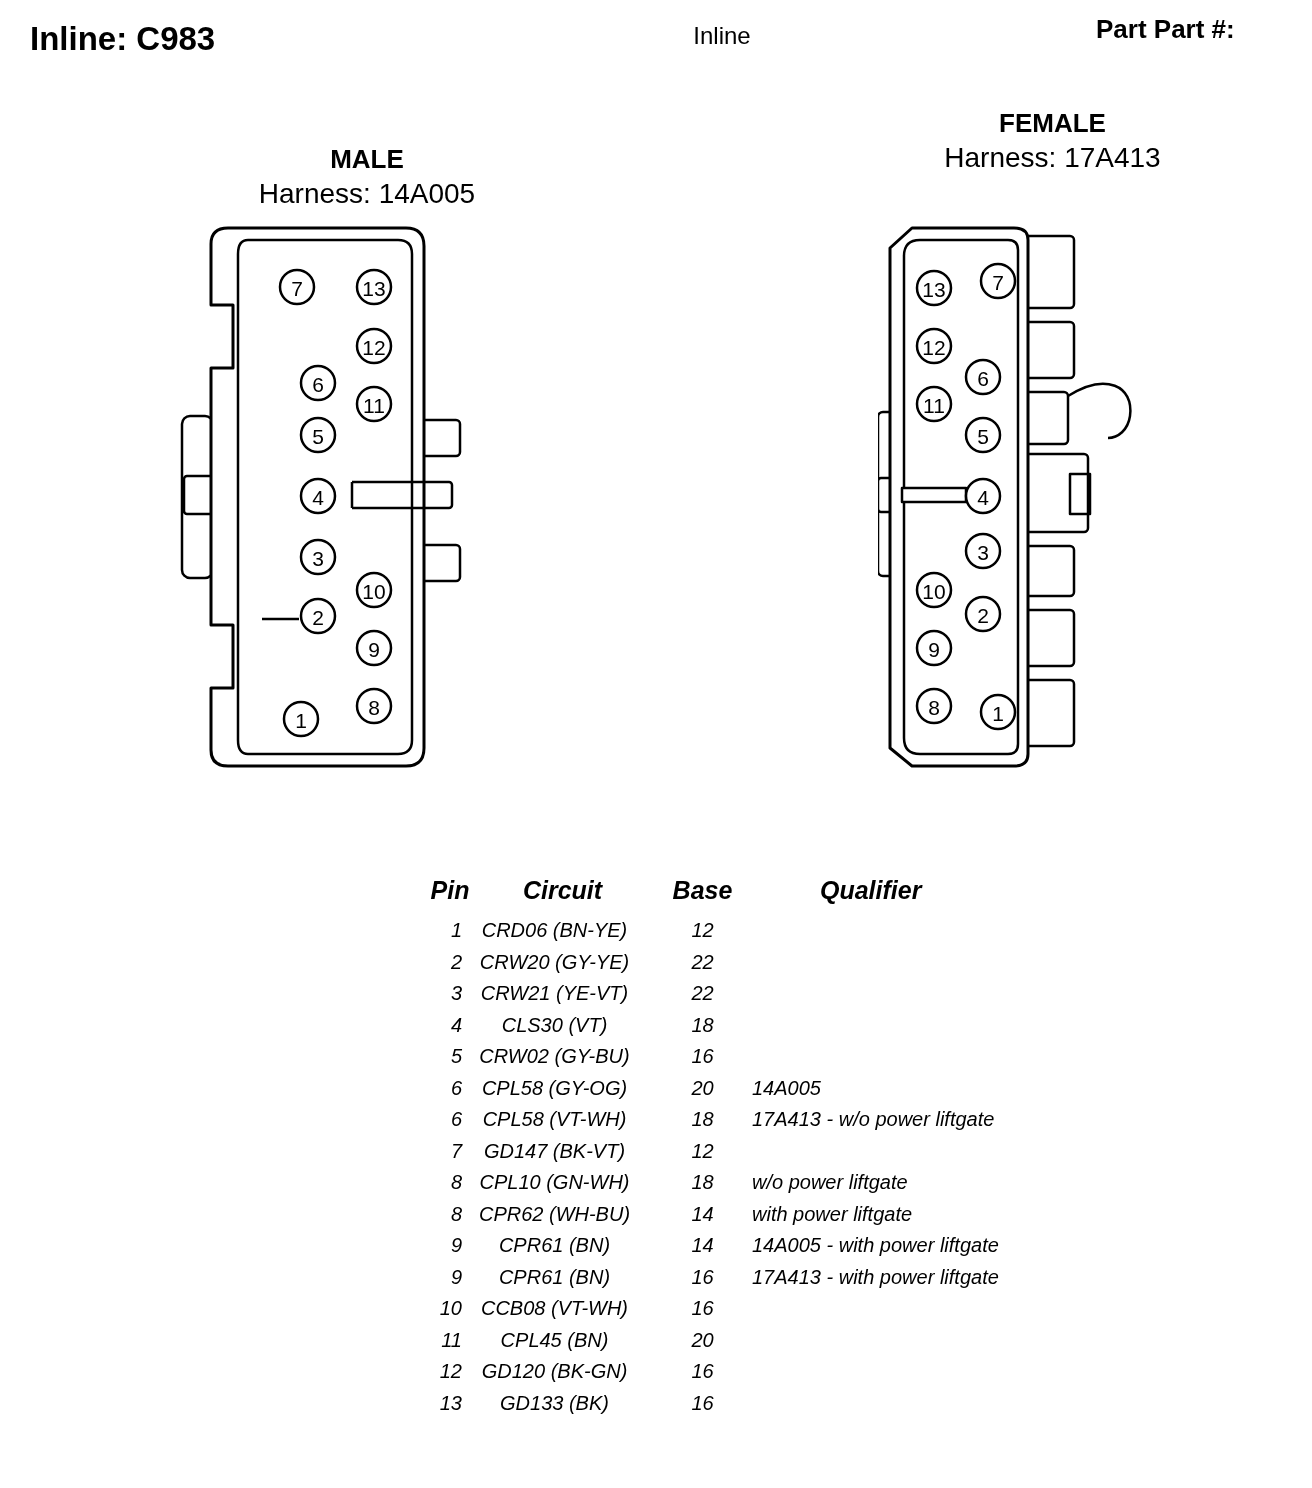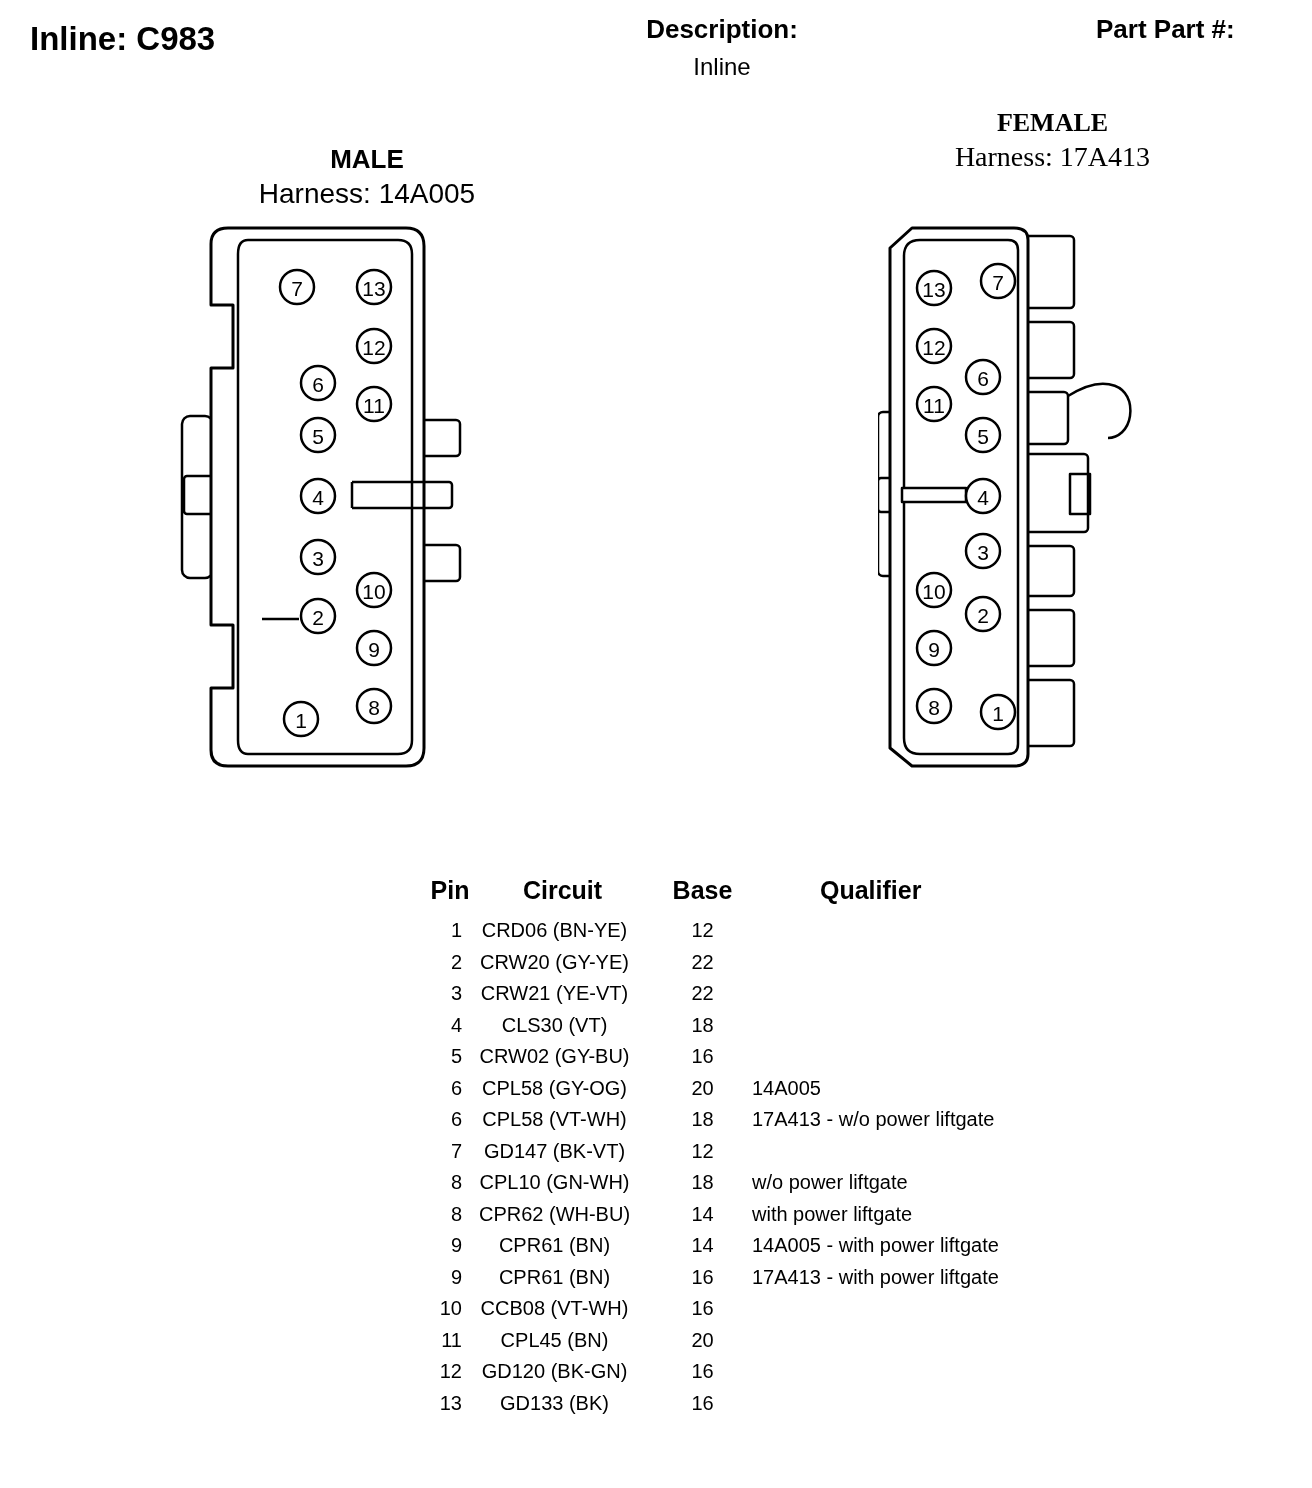--- a/index.html
+++ b/index.html
@@ -10,55 +10,54 @@
   .title { position: absolute; left: 30px; top: 20px; font-size: 33px; font-weight: bold; }
   .desc-block { position: absolute; left: 572px; top: 14px; width: 300px; text-align: center; }
   .desc-label { font-size: 26px; font-weight: bold; }
   .desc-value { font-size: 24px; margin-top: 8px; text-align: center; }
   .base-part { position: absolute; left: 1096px; top: 14px; font-size: 26px; font-weight: bold; }
 
   .conn-label { position: absolute; text-align: center; }
   .conn-label .gender { font-size: 26px; font-weight: bold; }
   .conn-label .harness { font-size: 28px; margin-top: 3px; }
   .male-block { left: 222px; top: 108px; width: 290px; margin-top: 36px; }
-  .female-block { left: 905px; top: 108px; width: 295px; font-family: Liberation Serif, serif; }
+  .female-block { left: 905px; top: 108px; width: 295px; }
 
   svg.connector { position: absolute; }
   .male-svg { left: 178px; top: 220px; }
   .female-svg { left: 878px; top: 220px; }
 
   .body-line { fill: #fff; stroke: #000; stroke-width: 3; stroke-linejoin: round; }
   .body-line-thin { fill: none; stroke: #000; stroke-width: 2.5; stroke-linejoin: round; }
   .body-fill-thin { fill: #fff; stroke: #000; stroke-width: 2.5; stroke-linejoin: round; }
   .pin-circle { fill: #fff; stroke: #000; stroke-width: 2.5; }
   .pin-number { font-family: "Liberation Sans", sans-serif; font-size: 21px; fill: #000;
                 text-anchor: middle; dominant-baseline: central; }
 
   .pin-table { position: absolute; left: 430px; top: 876px; }
-  .pin-table table { border-collapse: collapse; table-layout: fixed; }
+  .pin-table table { border-collapse: collapse; table-layout: fixed; font-style: italic; }
   .pin-table th { font-size: 25px; font-weight: bold; text-align: center; padding-bottom: 10px; vertical-align: top; }
   .pin-table td { font-size: 20px; height: 31.5px; vertical-align: middle; white-space: nowrap; }
   th.col-pin, td.col-pin { width: 40px; }
   th.col-circuit, td.col-circuit { width: 185px; }
   th.col-gauge, td.col-gauge { width: 95px; }
   th.col-qualifier, td.col-qualifier { width: 300px; }
   td.col-pin { text-align: right; padding-right: 8px; }
   td.col-circuit { text-align: center; padding-right: 16px; }
   td.col-gauge { text-align: center; }
   td.col-qualifier { text-align: left; padding-left: 2px; }
   th.col-qualifier { text-align: left; padding-left: 70px; }
 </style>
 </head>
 <body>
 
 <div class="page">
 
   <div class="title">Inline: C983</div>
   <div class="desc-block">
-    <div class="desc-label">Description:</div>
     <div class="desc-value">Inline</div>
   </div>
   <div class="base-part">Part Part #:</div>
 
   <div class="conn-label male-block">
     <div class="gender">MALE</div>
     <div class="harness">Harness: 14A005</div>
   </div>
   <div class="conn-label female-block">
     <div class="gender">FEMALE</div>

